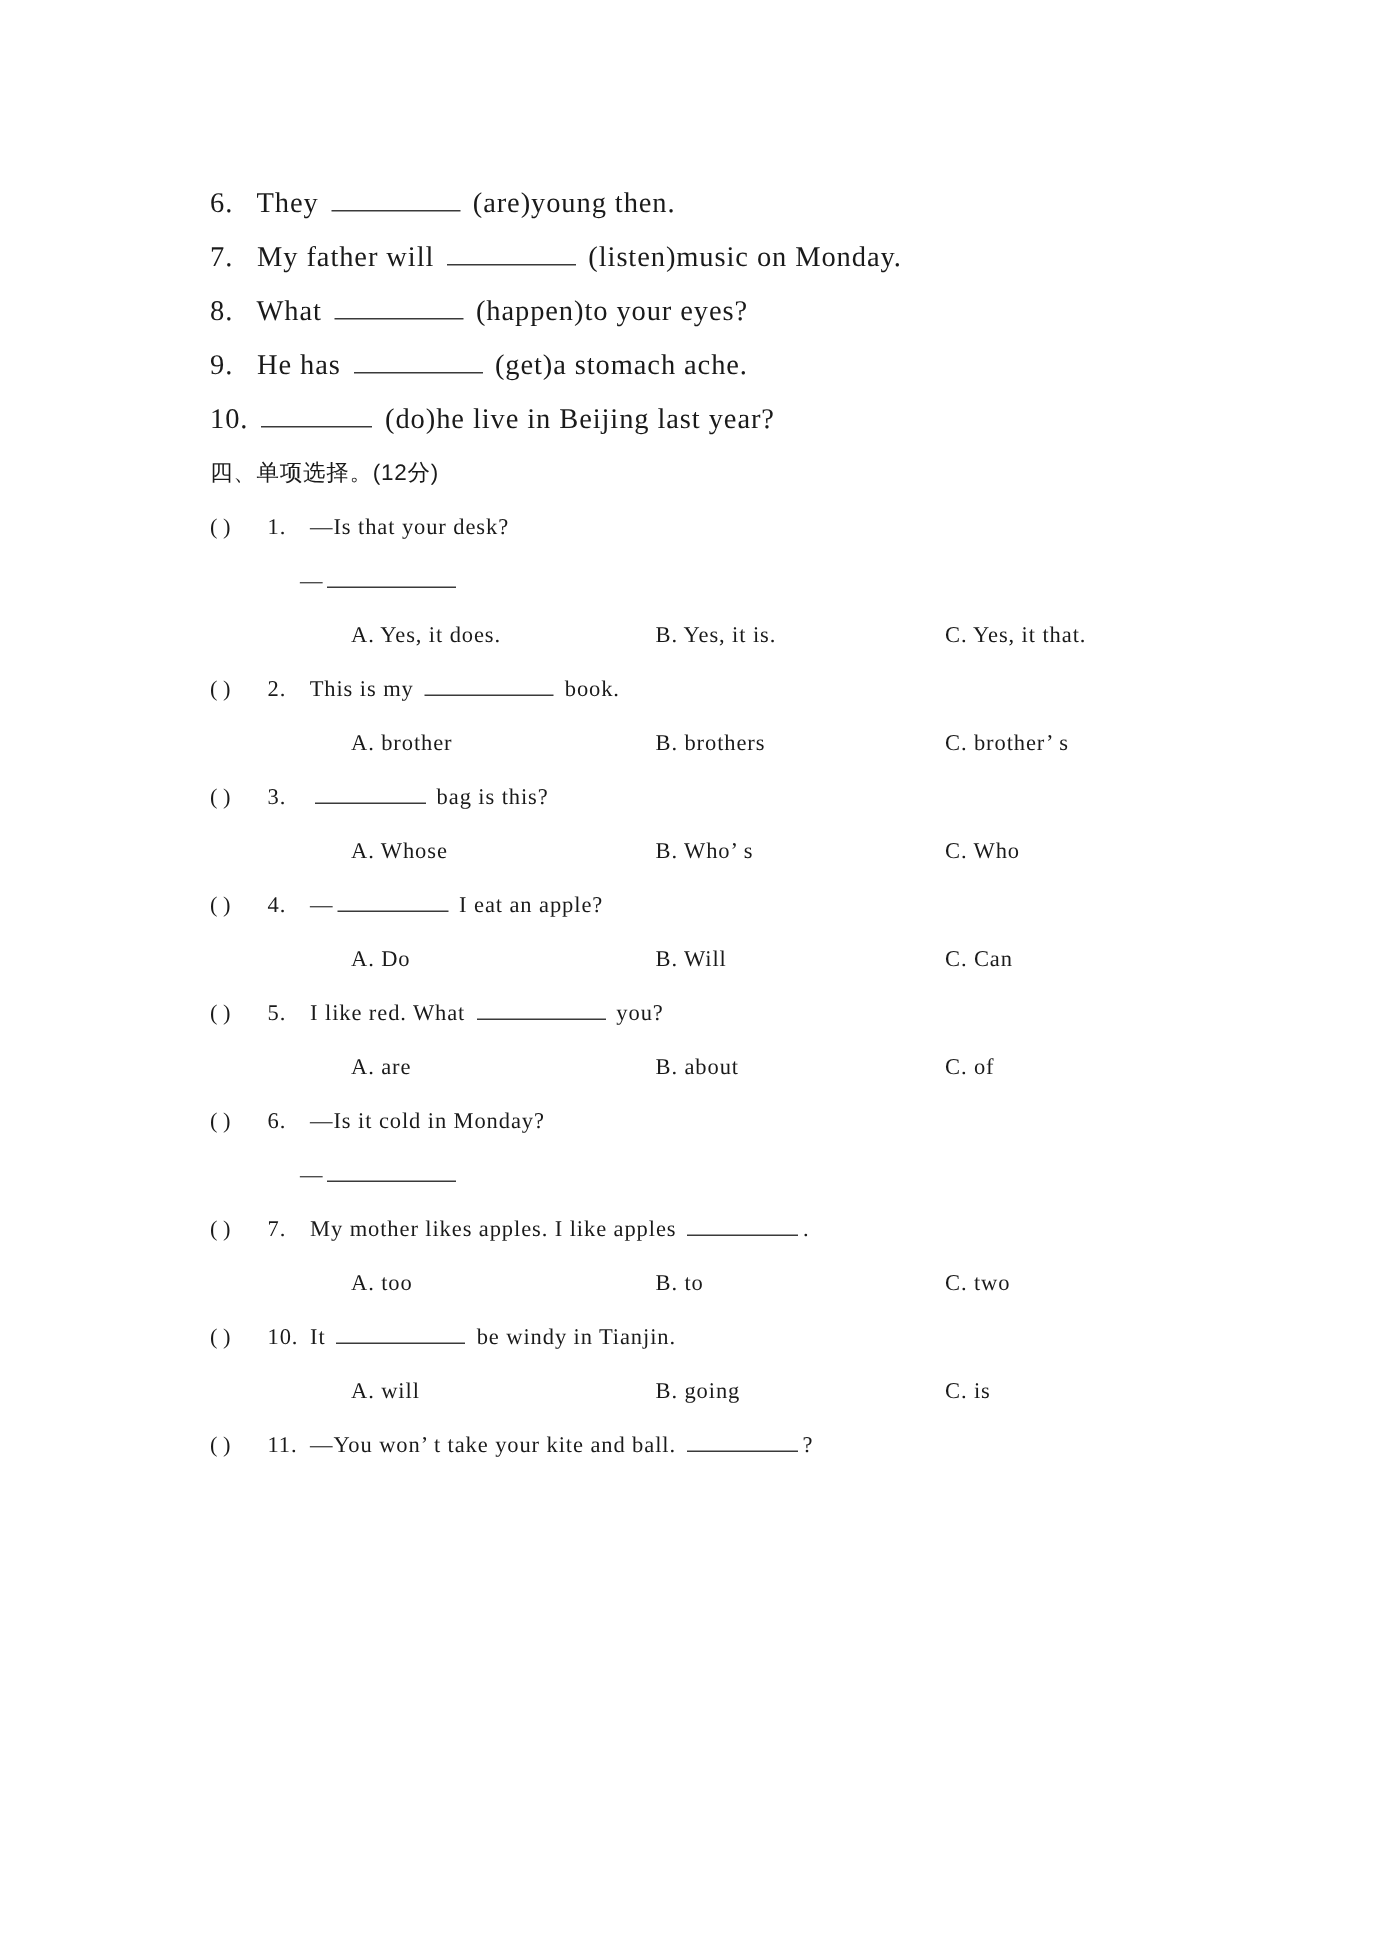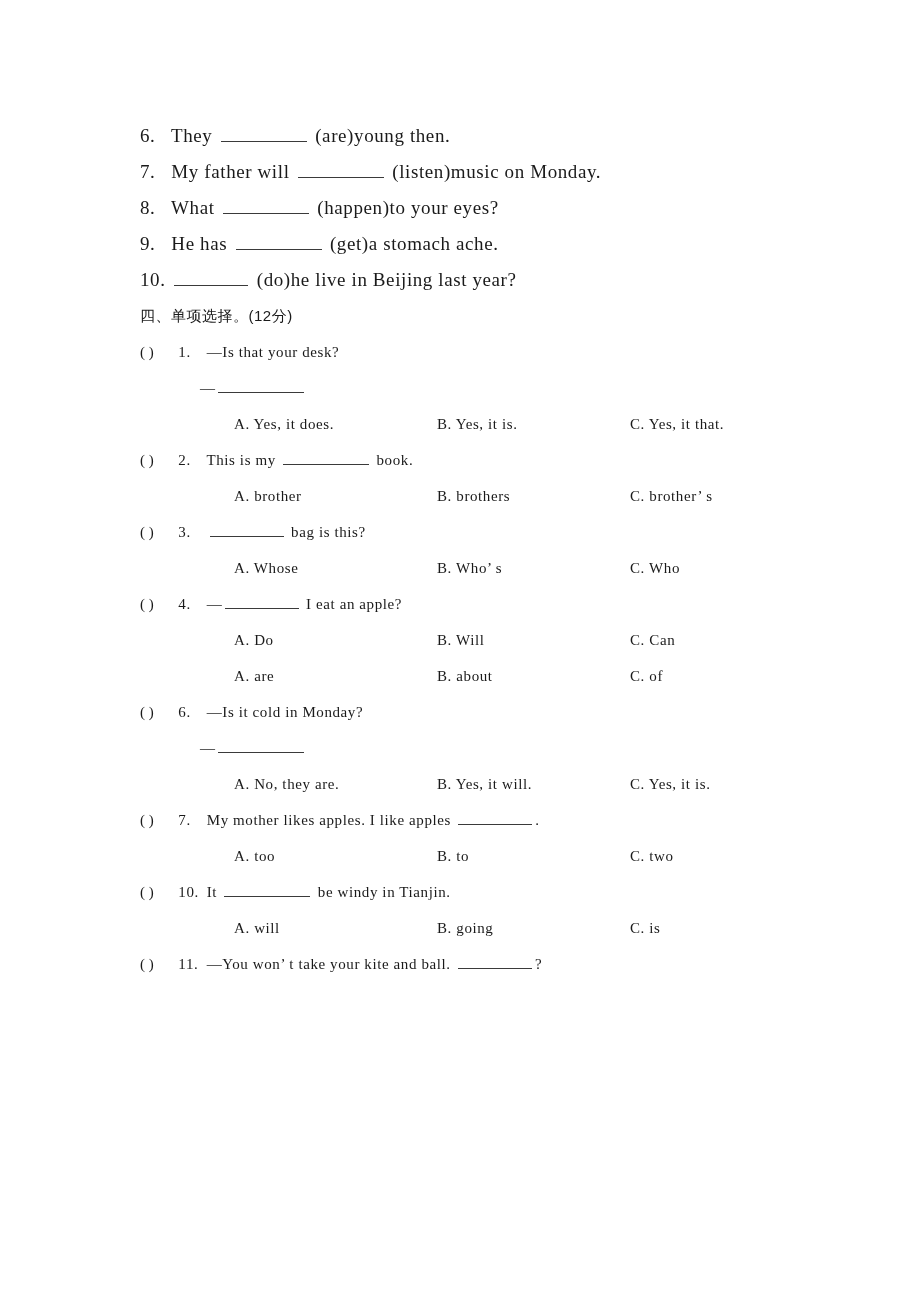--- a/index.html
+++ b/index.html
@@ -198,39 +198,41 @@
       <span class="qnum">4.</span>
       <span class="dash">—</span><span class="blank w-med"></span>
       <span>I eat an apple?</span>
     </div>
     <div class="mc-options">
       <span class="opt opt-a">A. Do</span>
       <span class="opt opt-b">B. Will</span>
       <span class="opt opt-c">C. Can</span>
     </div>
 
+    <div class="mc-stem">
+      <span class="paren">(  )</span>
+      <span class="qnum">5.</span>
+      <span>I like red. What</span>
+      <span class="blank w-long"></span>
+      <span>you?</span>
+    </div>
     <div class="mc-options">
       <span class="opt opt-a">A. are</span>
       <span class="opt opt-b">B. about</span>
       <span class="opt opt-c">C. of</span>
     </div>
 
     <div class="mc-stem">
       <span class="paren">(  )</span>
       <span class="qnum">6.</span>
       <span>—Is it cold in Monday?</span>
     </div>
     <div class="mc-cont">
       <span class="dash">—</span><span class="blank w-long"></span>
     </div>
-    <div class="mc-options">
-      <span class="opt opt-a">A. No, they are.</span>
-      <span class="opt opt-b">B. Yes, it will.</span>
-      <span class="opt opt-c">C. Yes, it is.</span>
-    </div>
 
     <div class="mc-stem">
       <span class="paren">(  )</span>
       <span class="qnum">7.</span>
       <span>My mother likes apples. I like apples</span>
       <span class="blank w-med"></span><span>.</span>
     </div>
     <div class="mc-options">
       <span class="opt opt-a">A. too</span>
       <span class="opt opt-b">B. to</span>

